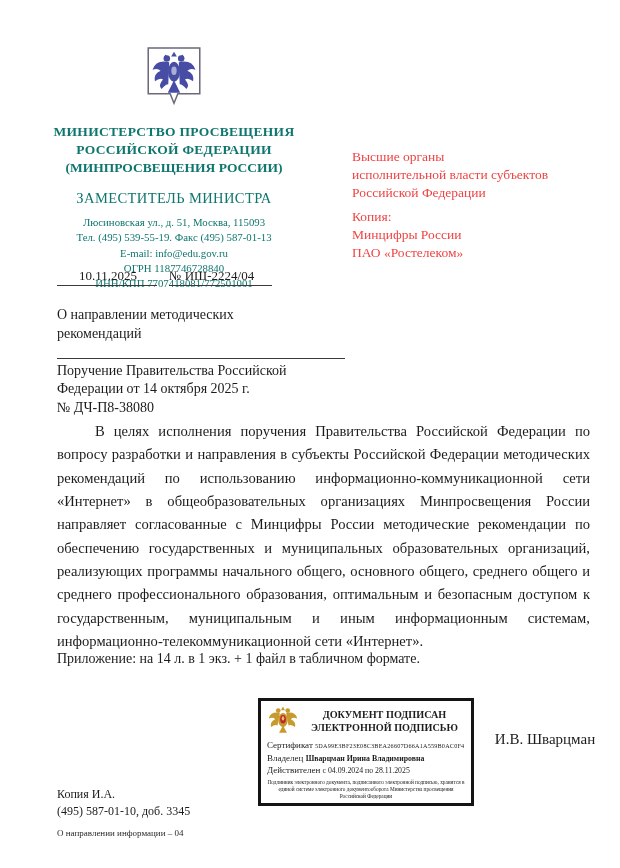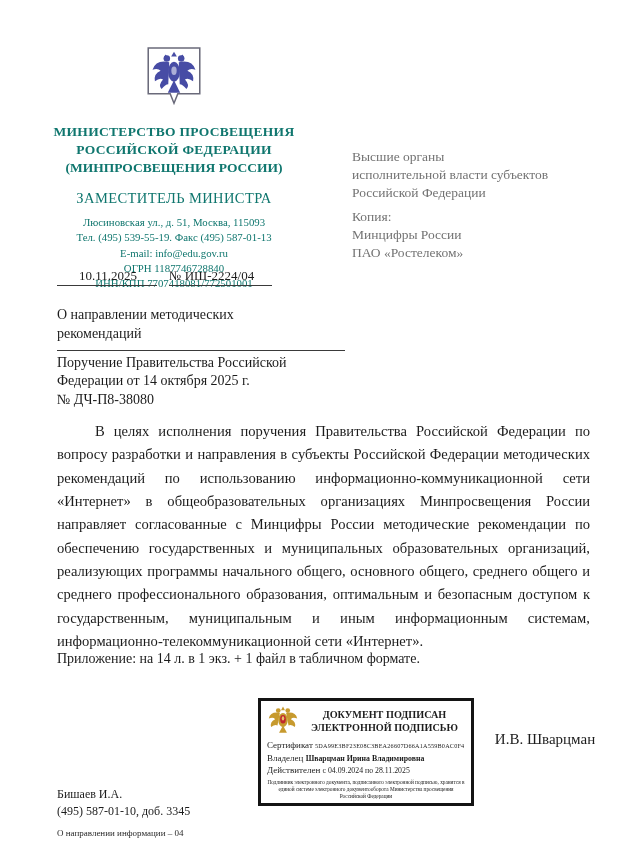--- a/index.html
+++ b/index.html
@@ -18,37 +18,37 @@
     text-align:center;color:#0f766e;
   }
   .emblem{display:inline-block;margin-bottom:10px;}
   .ministry-name{font-weight:bold;font-size:13.5px;line-height:1.3;letter-spacing:.3px;}
   .ministry-short{font-weight:bold;font-size:13.5px;margin-top:2px;}
   .position-title{font-weight:normal;font-size:14.5px;letter-spacing:.4px;margin-top:14px;}
   .address-block{font-size:10.8px;line-height:1.42;margin-top:8px;text-align:center;}
   
   .recipients{
     position:absolute;left:352px;top:148px;width:240px;
-    font-size:13.5px;line-height:1.35;color:#737373;
+    font-size:13.5px;line-height:1.35;color:#ef4444;
   }
   .copy-block{margin-top:5px;}
   
   .ref-line{
     position:absolute;left:57px;top:268px;width:300px;
     font-size:13px;display:flex;align-items:flex-end;
   }
   .ref-date{border-bottom:1.3px solid #3a3a3a;padding:0 20px 1px 22px;}
   .ref-gap{width:12px;}
   .ref-num{border-bottom:1.3px solid #3a3a3a;padding:0 18px 1px 0;}
   
   .subject{
     position:absolute;left:57px;top:306px;width:288px;
     font-size:14px;line-height:1.35;
   }
-  .subject-line2{display:block;border-bottom:1.4px solid #3a3a3a;padding-bottom:6px;}
+  .subject-line2{display:block;border-bottom:1.4px solid #3a3a3a;padding-bottom:14px;}
   .basis{margin-top:3px;font-size:14px;line-height:1.32;}
   
   .body-par{
     position:absolute;left:57px;top:420px;width:533px;
     font-size:14.6px;line-height:1.6;text-align:justify;text-indent:38px;
   }
   .attachment{
     position:absolute;left:57px;top:651px;width:533px;font-size:14px;
   }
   
@@ -179,18 +179,18 @@
     </div>
     <div class="stamp-footnote">
       <span>Подлинник электронного документа, подписанного электронной подписью, хранится в</span><br>
       <span>единой системе электронного документооборота Министерства просвещения Российской Федерации</span>
     </div>
   </div>
 
   <div class="signature">И.В. Шварцман</div>
 
   <div class="footer-exec">
-    <div>Бишаев И.А.</div>
+    <div>Копия И.А.</div>
     <div>(495) 587-01-10, доб. 3345</div>
   </div>
   <div class="footer-note">О направлении информации – 04</div>
 
 </div>
 
 </body></html>

